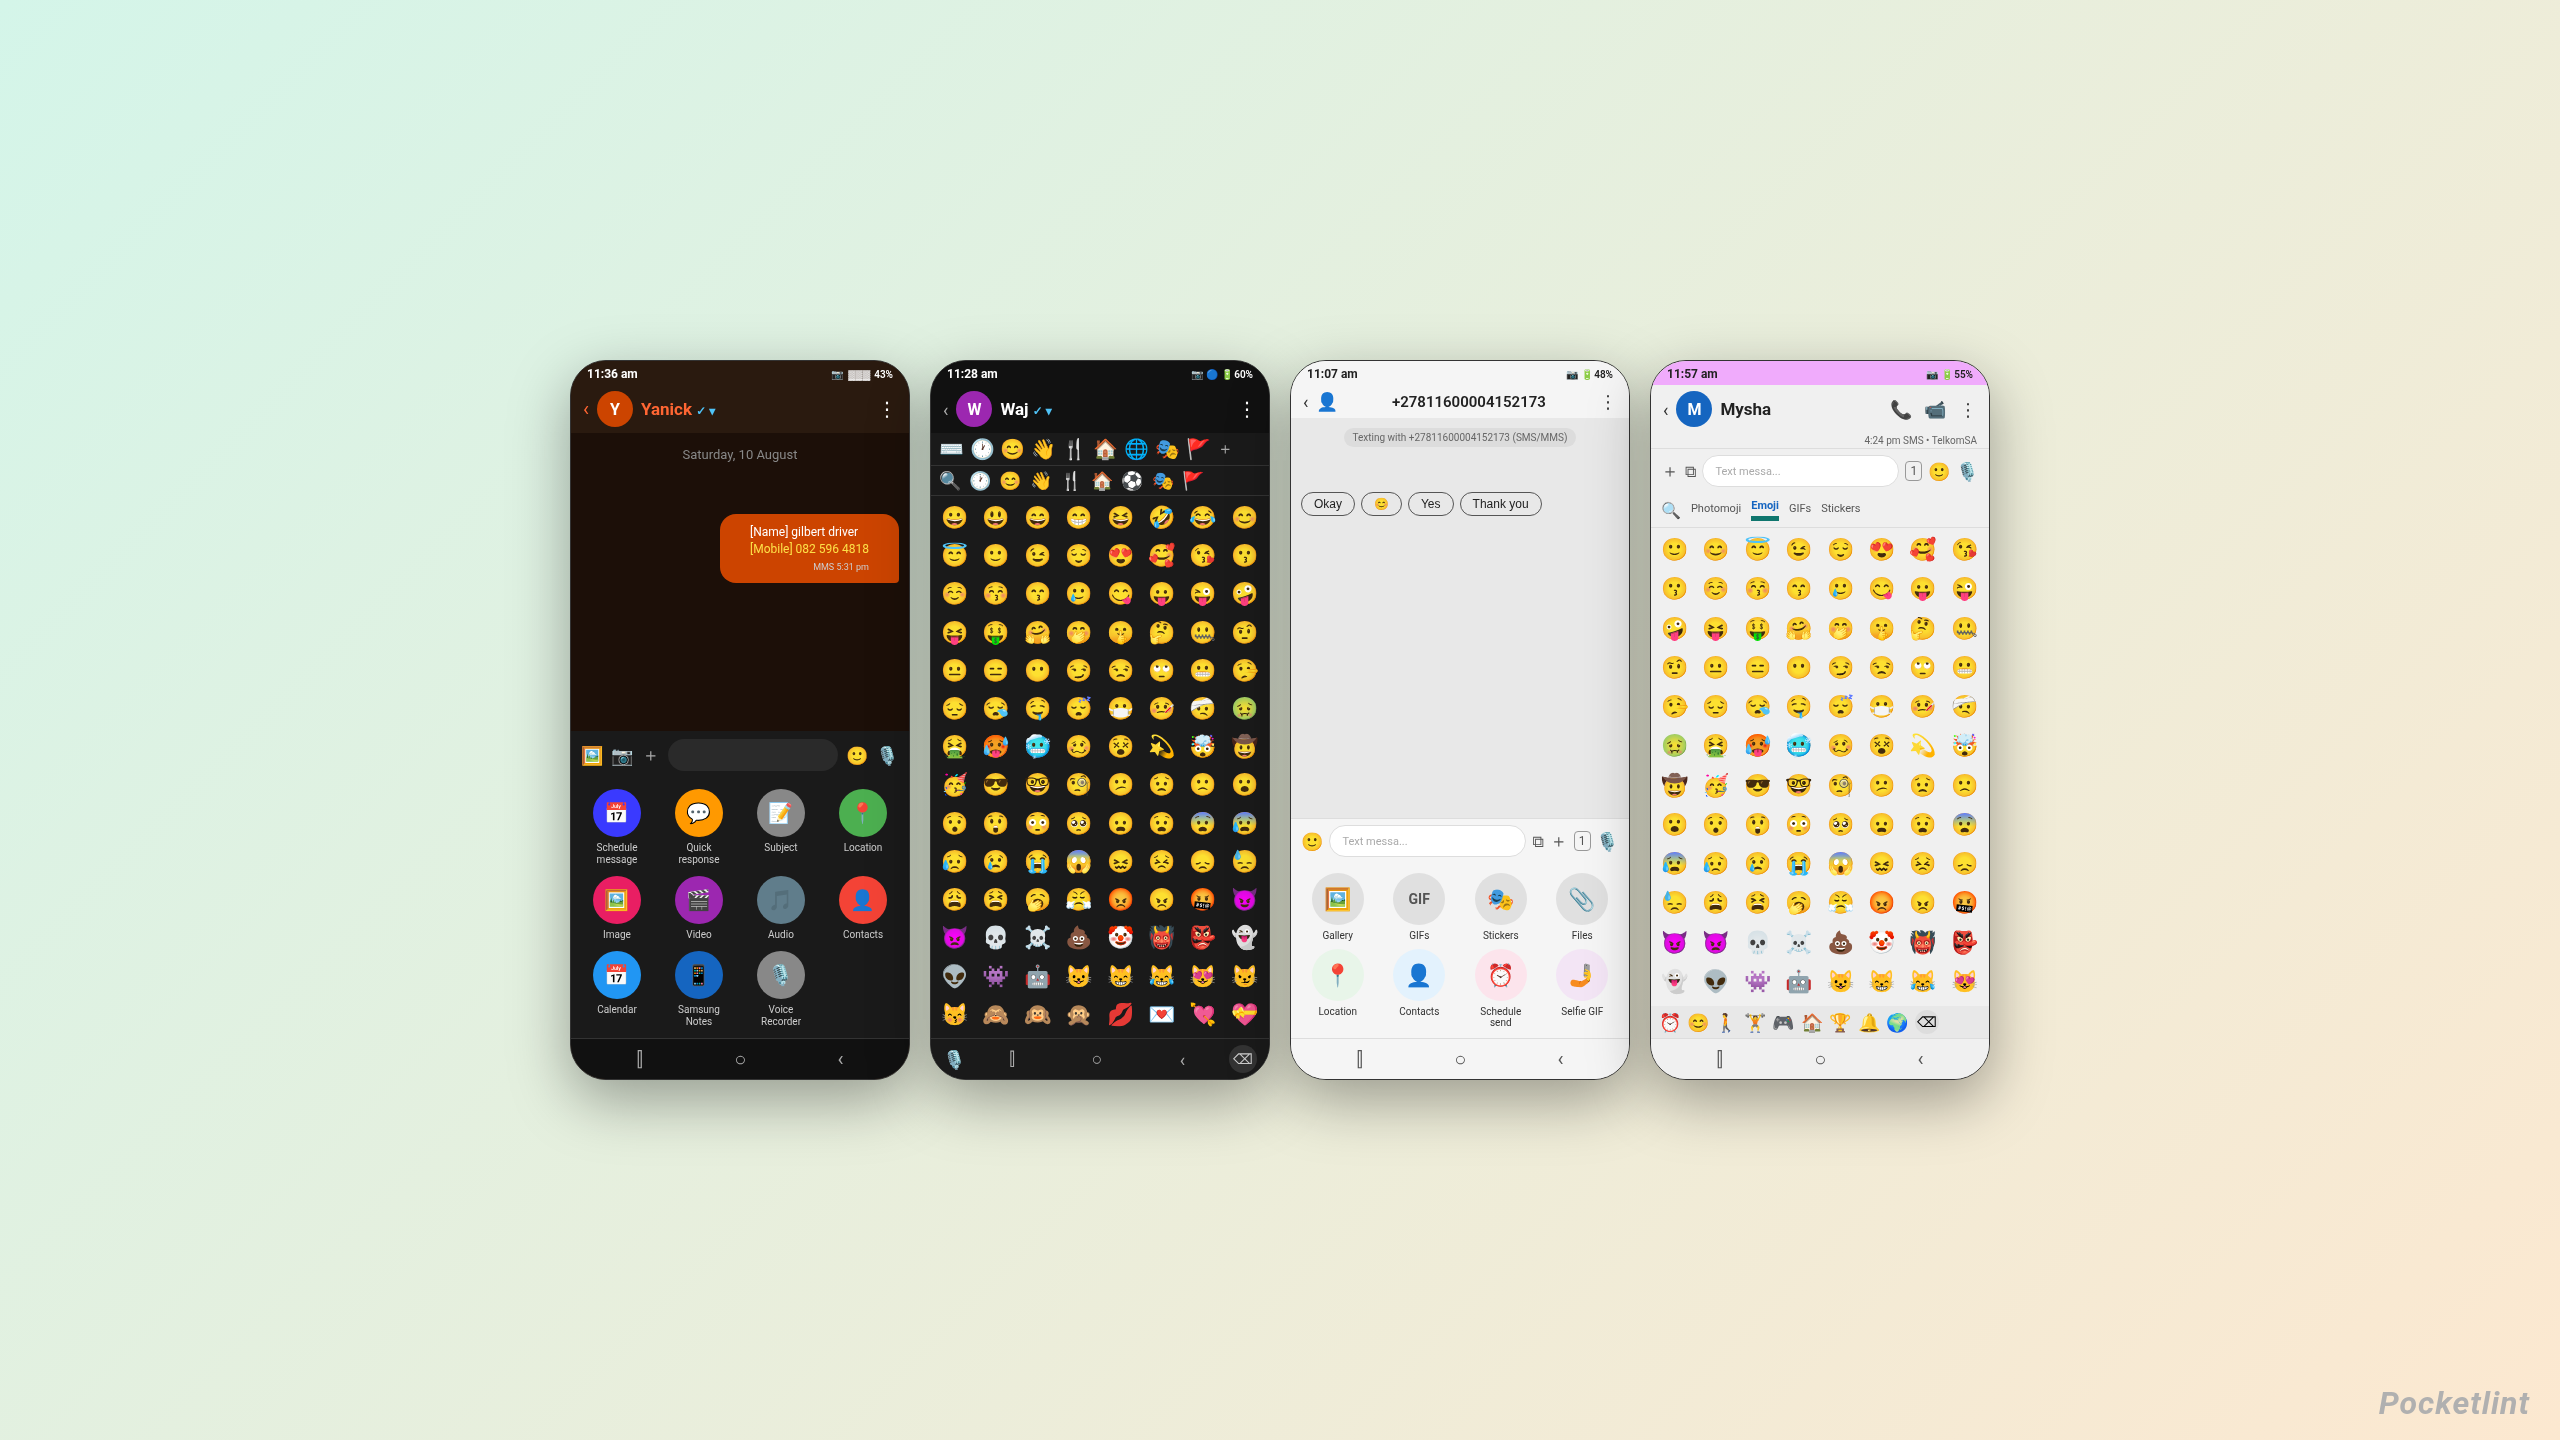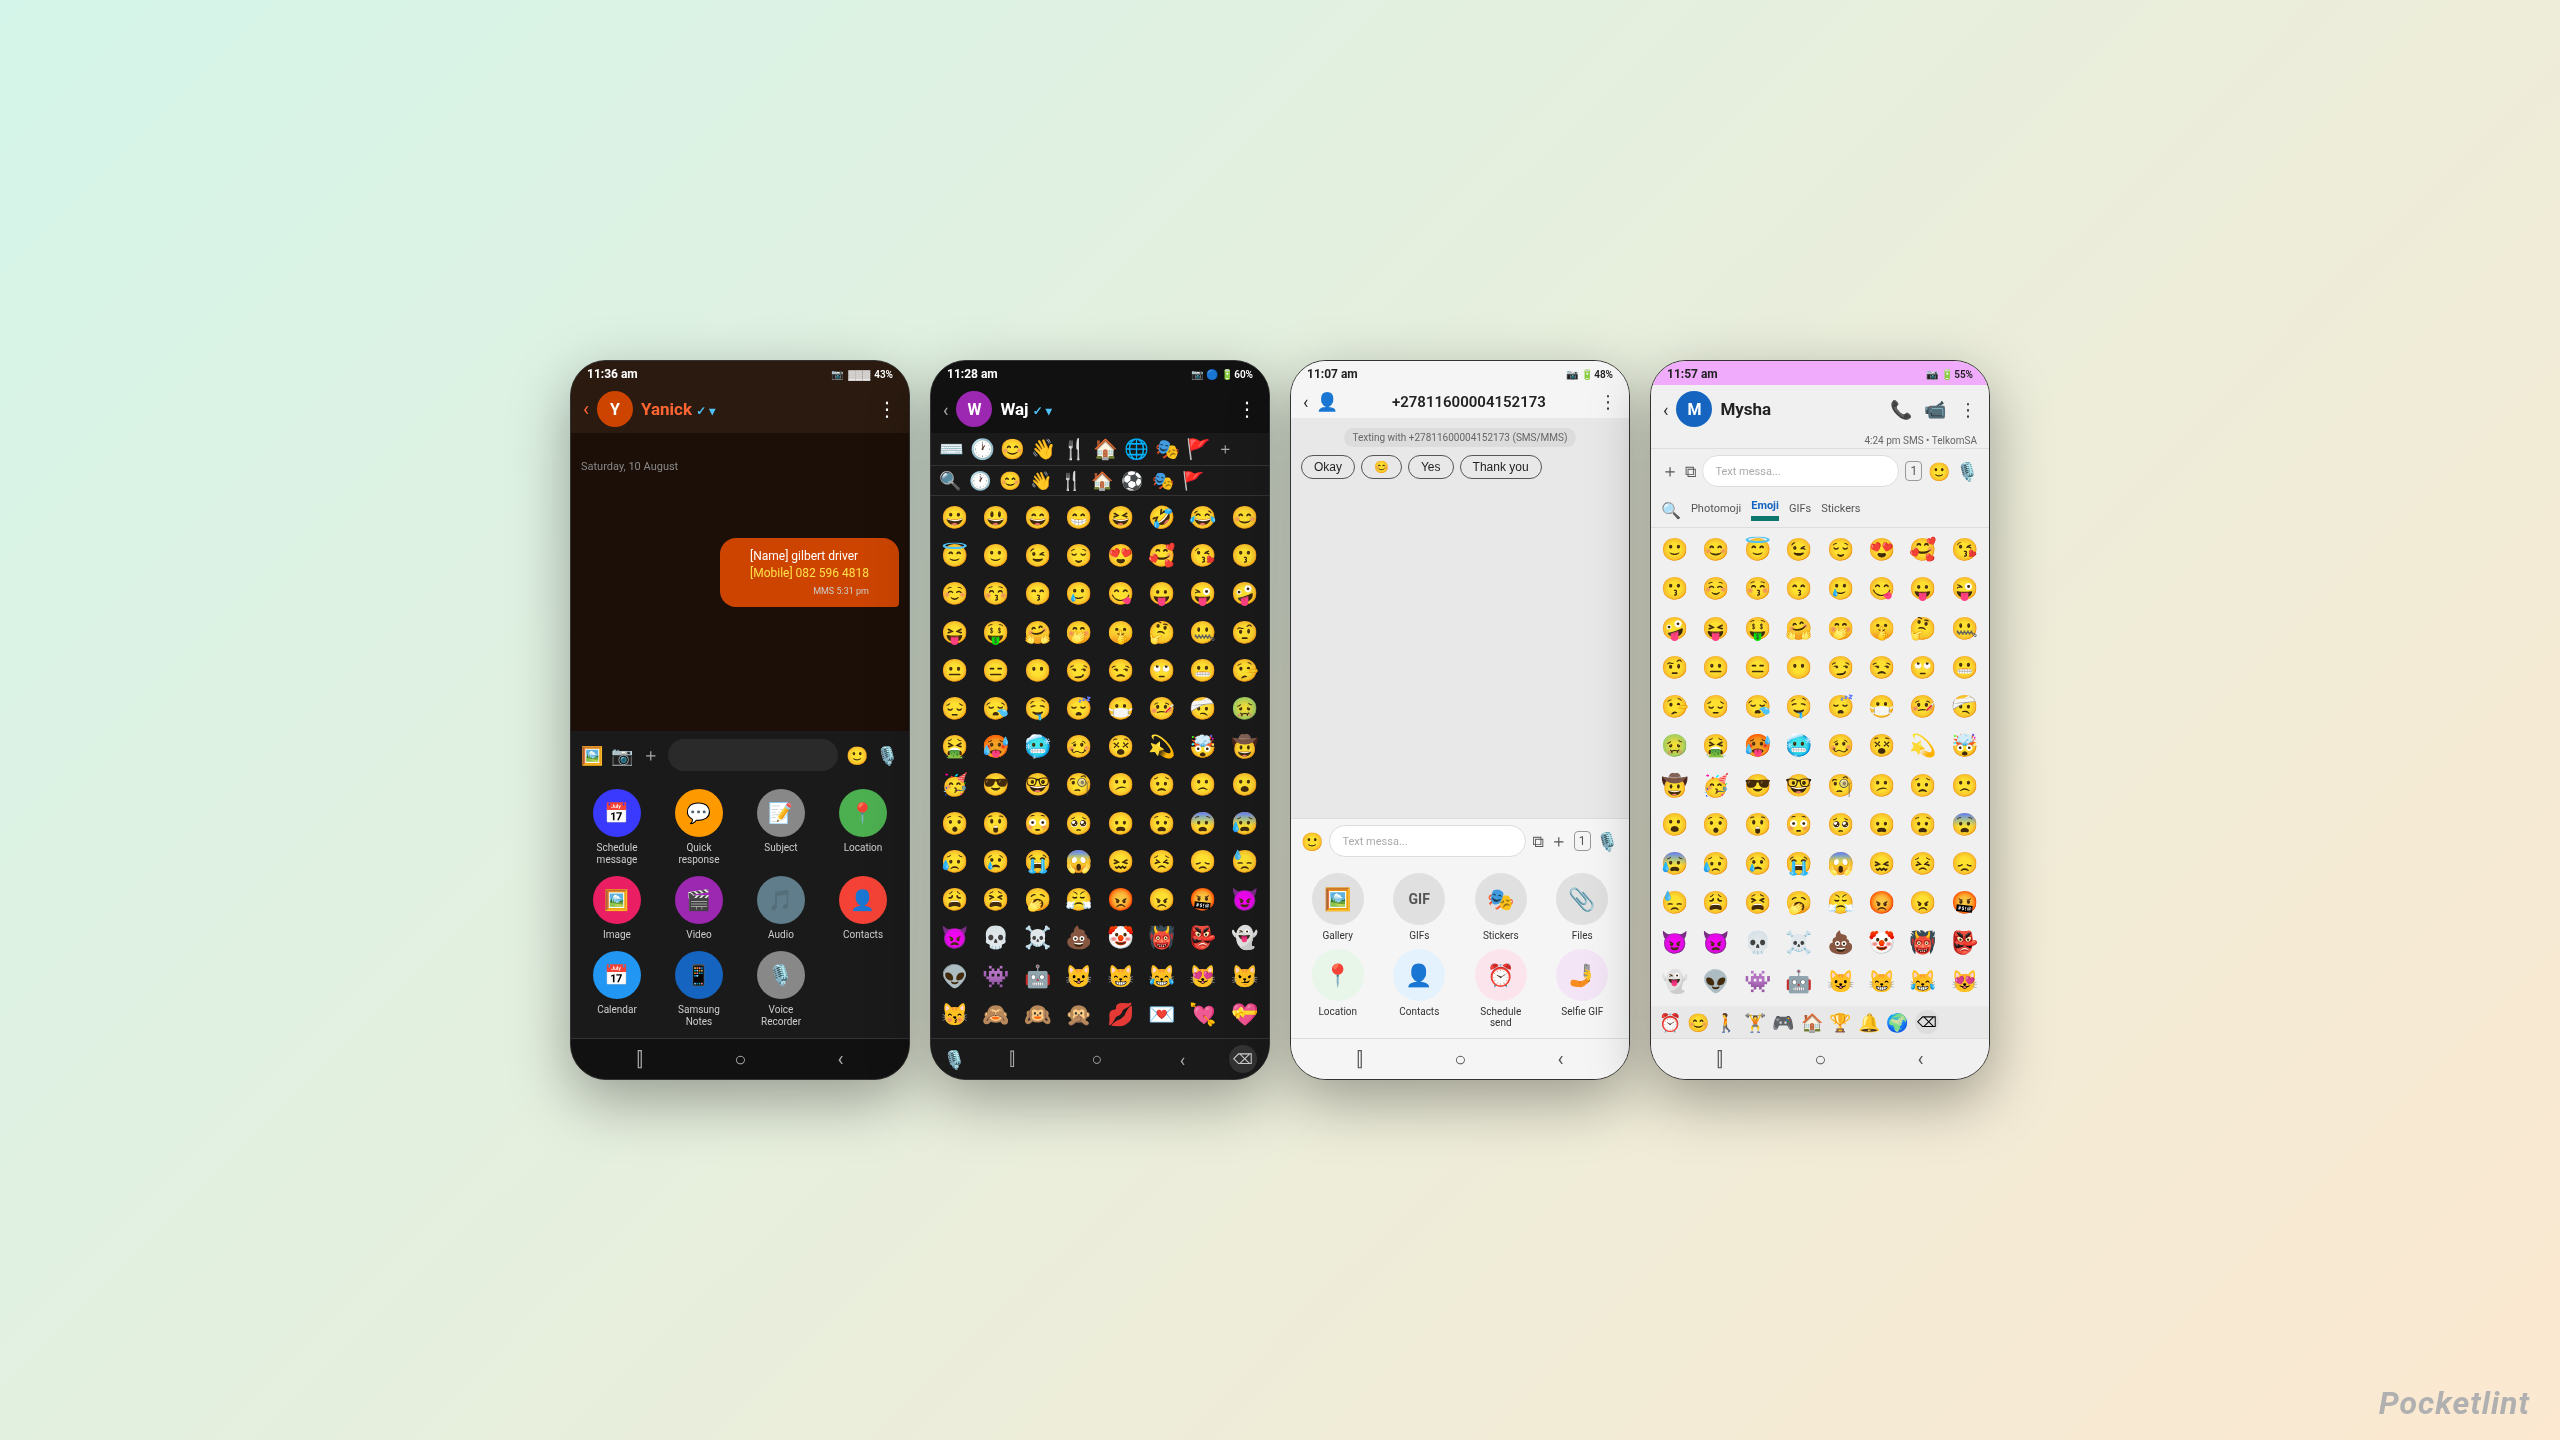--- a/index.html
+++ b/index.html
@@ -88,23 +88,24 @@
     .phone1 .top-bar .more-icon { color: #fff; font-size: 20px; margin-left: auto; }
     .phone1 .message-area {
       flex: 1;
       background: #1c0f08;
       padding: 10px;
       display: flex;
       flex-direction: column;
       gap: 8px;
     }
     .date-label {
+      text-align: center;
       color: #888;
-      font-size: 11px;
-      margin: 17px 0;
+      font-size: 13px;
+      margin: 4px 0;
     }
     .bubble-right {
       background: #cc4400;
       color: #fff;
       border-radius: 16px 16px 4px 16px;
       padding: 10px 30px;
       max-width: 80%;
       align-self: flex-end;
       font-size: 12px;
       line-height: 1.4;
@@ -260,20 +261,21 @@
       gap: 6px;
       flex-wrap: wrap;
     }
     .quick-reply-btn {
       border: 1.5px solid #555;
       border-radius: 20px;
       padding: 4px 12px;
       font-size: 12px;
       background: transparent;
       color: #222;
+      margin-top: 37px;
     }
     .phone3 .input-bar {
       background: #f5f5f5;
       padding: 6px 10px;
       display: flex;
       align-items: center;
       gap: 6px;
       border-top: 1px solid #ddd;
     }
     .phone3 .input-field {

